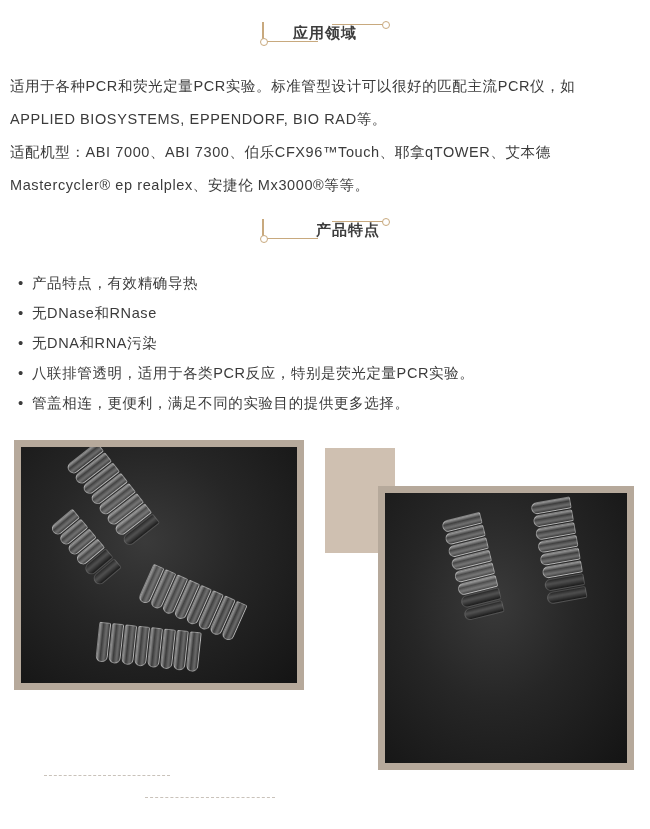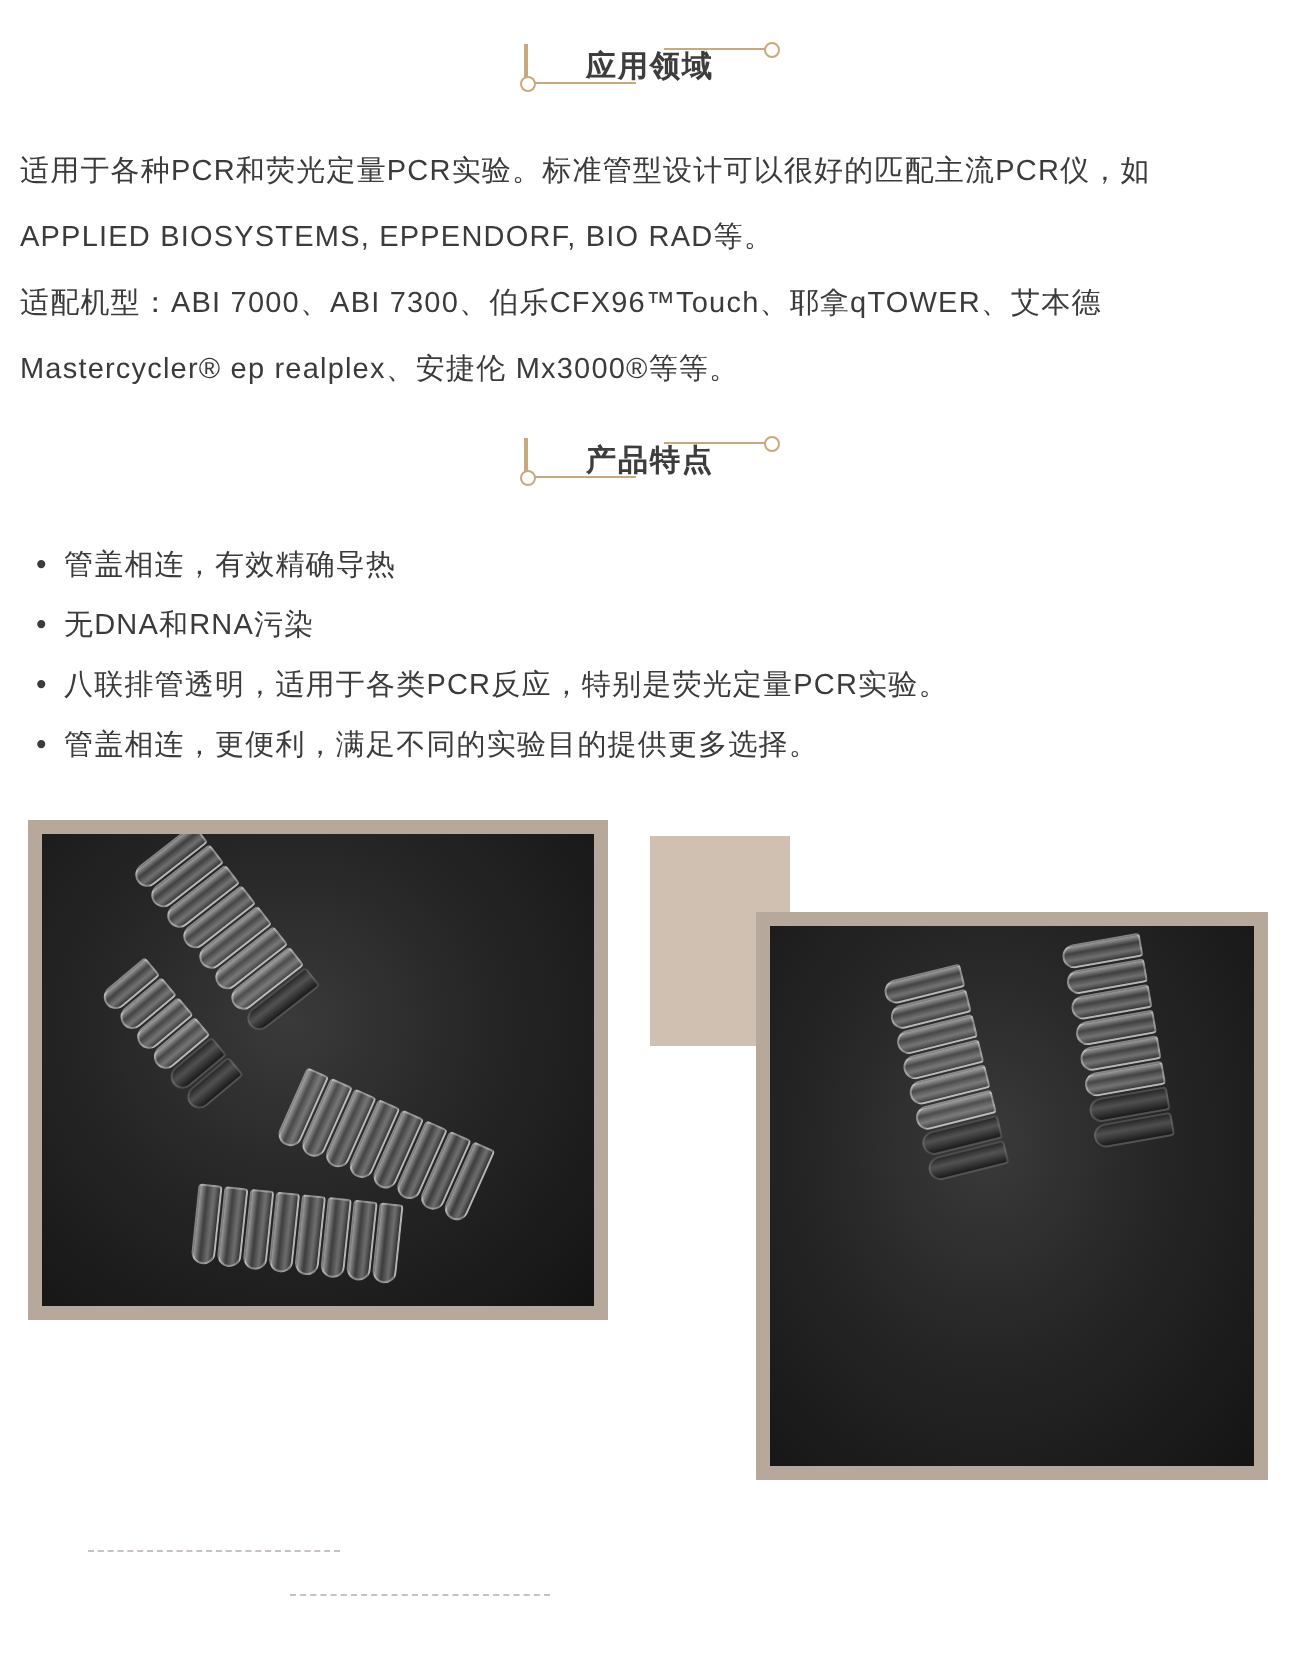--- a/index.html
+++ b/index.html
@@ -72,21 +72,21 @@
     right: 0px;
     top: 3px;
     width: 6px;
     height: 6px;
     border: 1px solid #c8a97e;
     border-radius: 50%;
     background: #fff;
   }
 
   #heading-app { margin-top: 18px; }
-  #heading-features { margin-top: 14px; }
+  #heading-features { margin-top: 14px; text-align: right; }
 
   
   .para-block {
     padding: 0 22px 0 10px;
     margin-top: 22px;
   }
   .para {
     font-size: 14.5px;
     line-height: 31px;
     color: #3b3b3b;
@@ -220,21 +220,22 @@
 <div class="section-heading" id="heading-features">
   <span class="heading-bar-left"></span>
   <span class="heading-rule-top"></span>
   <span class="heading-rule-bottom"></span>
   <span class="heading-dot"></span>
   <span class="heading-dot-right"></span>
   <span class="label">产品特点</span>
 </div>
 
 <ul class="bullets">
-  <li>管盖相连，有效精确导热</li>
+  <li>产品特点，有效精确导热</li>
+  <li>无DNase和RNase</li>
   <li>无DNA和RNA污染</li>
   <li>八联排管透明，适用于各类PCR反应，特别是荧光定量PCR实验。</li>
   <li>管盖相连，更便利，满足不同的实验目的提供更多选择。</li>
 </ul>
 
 <div class="gallery">
 
   <div class="tan-block"></div>
 
   <div class="photo-frame photo-a">

